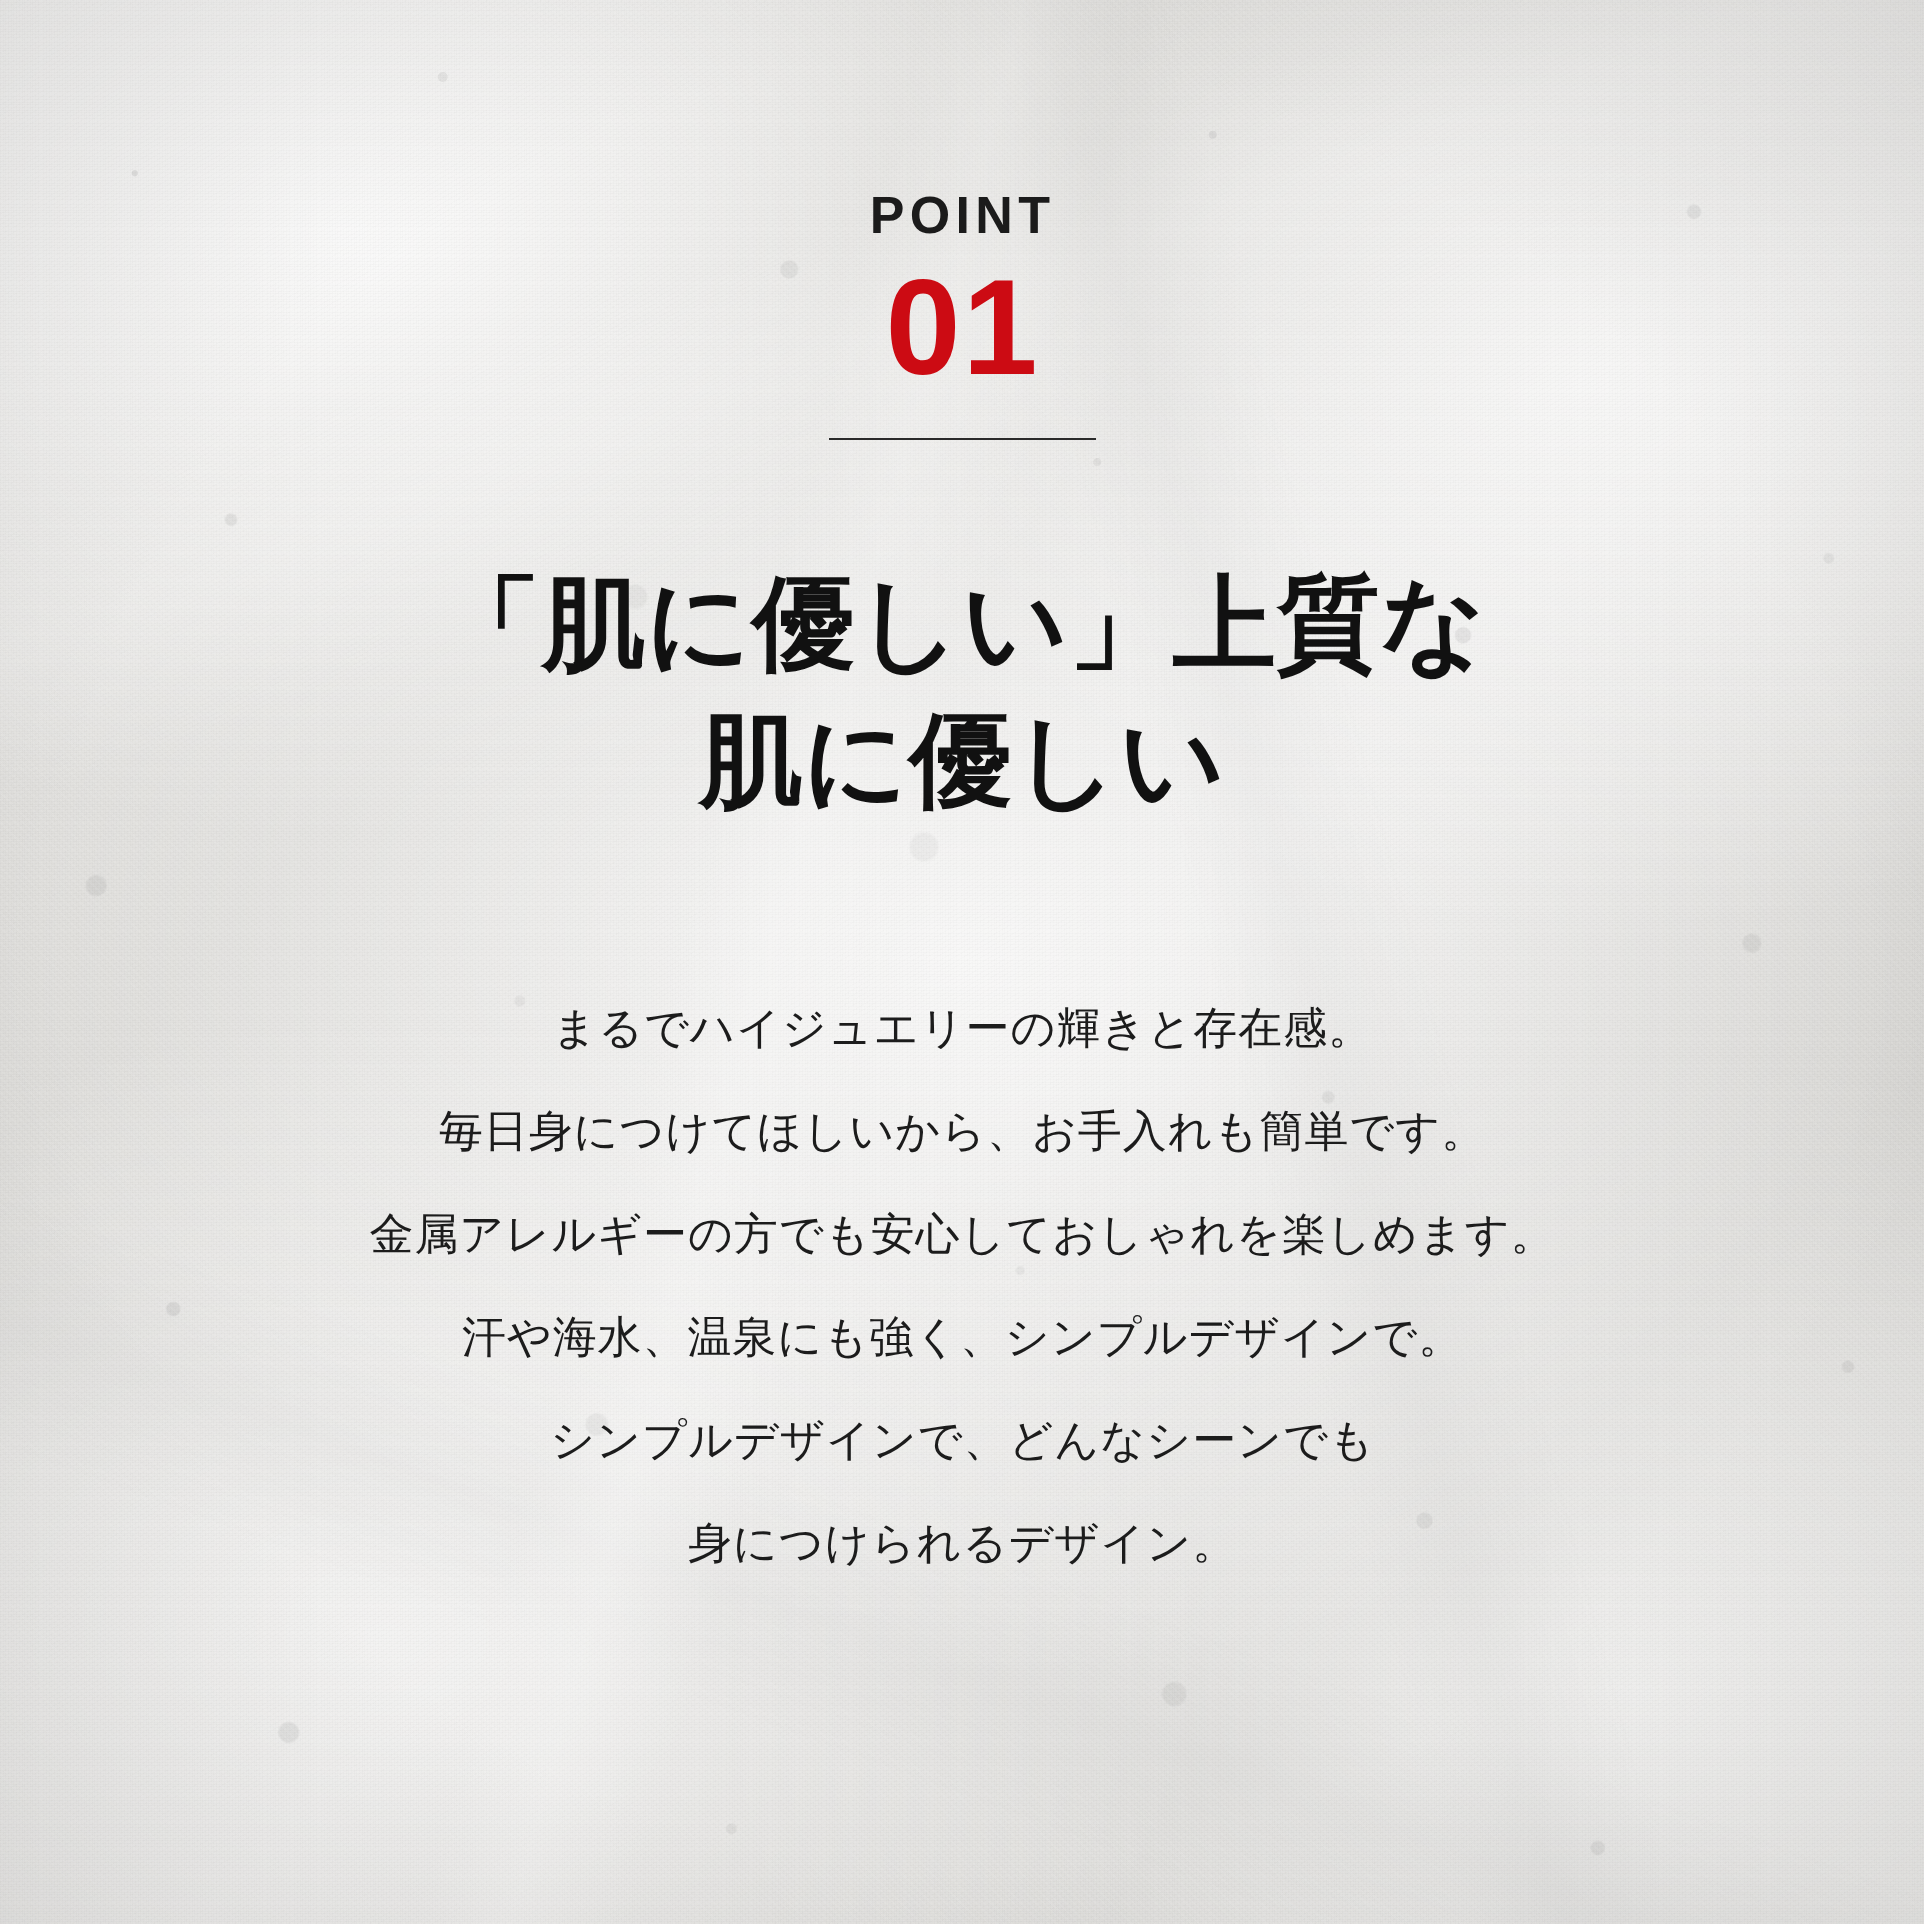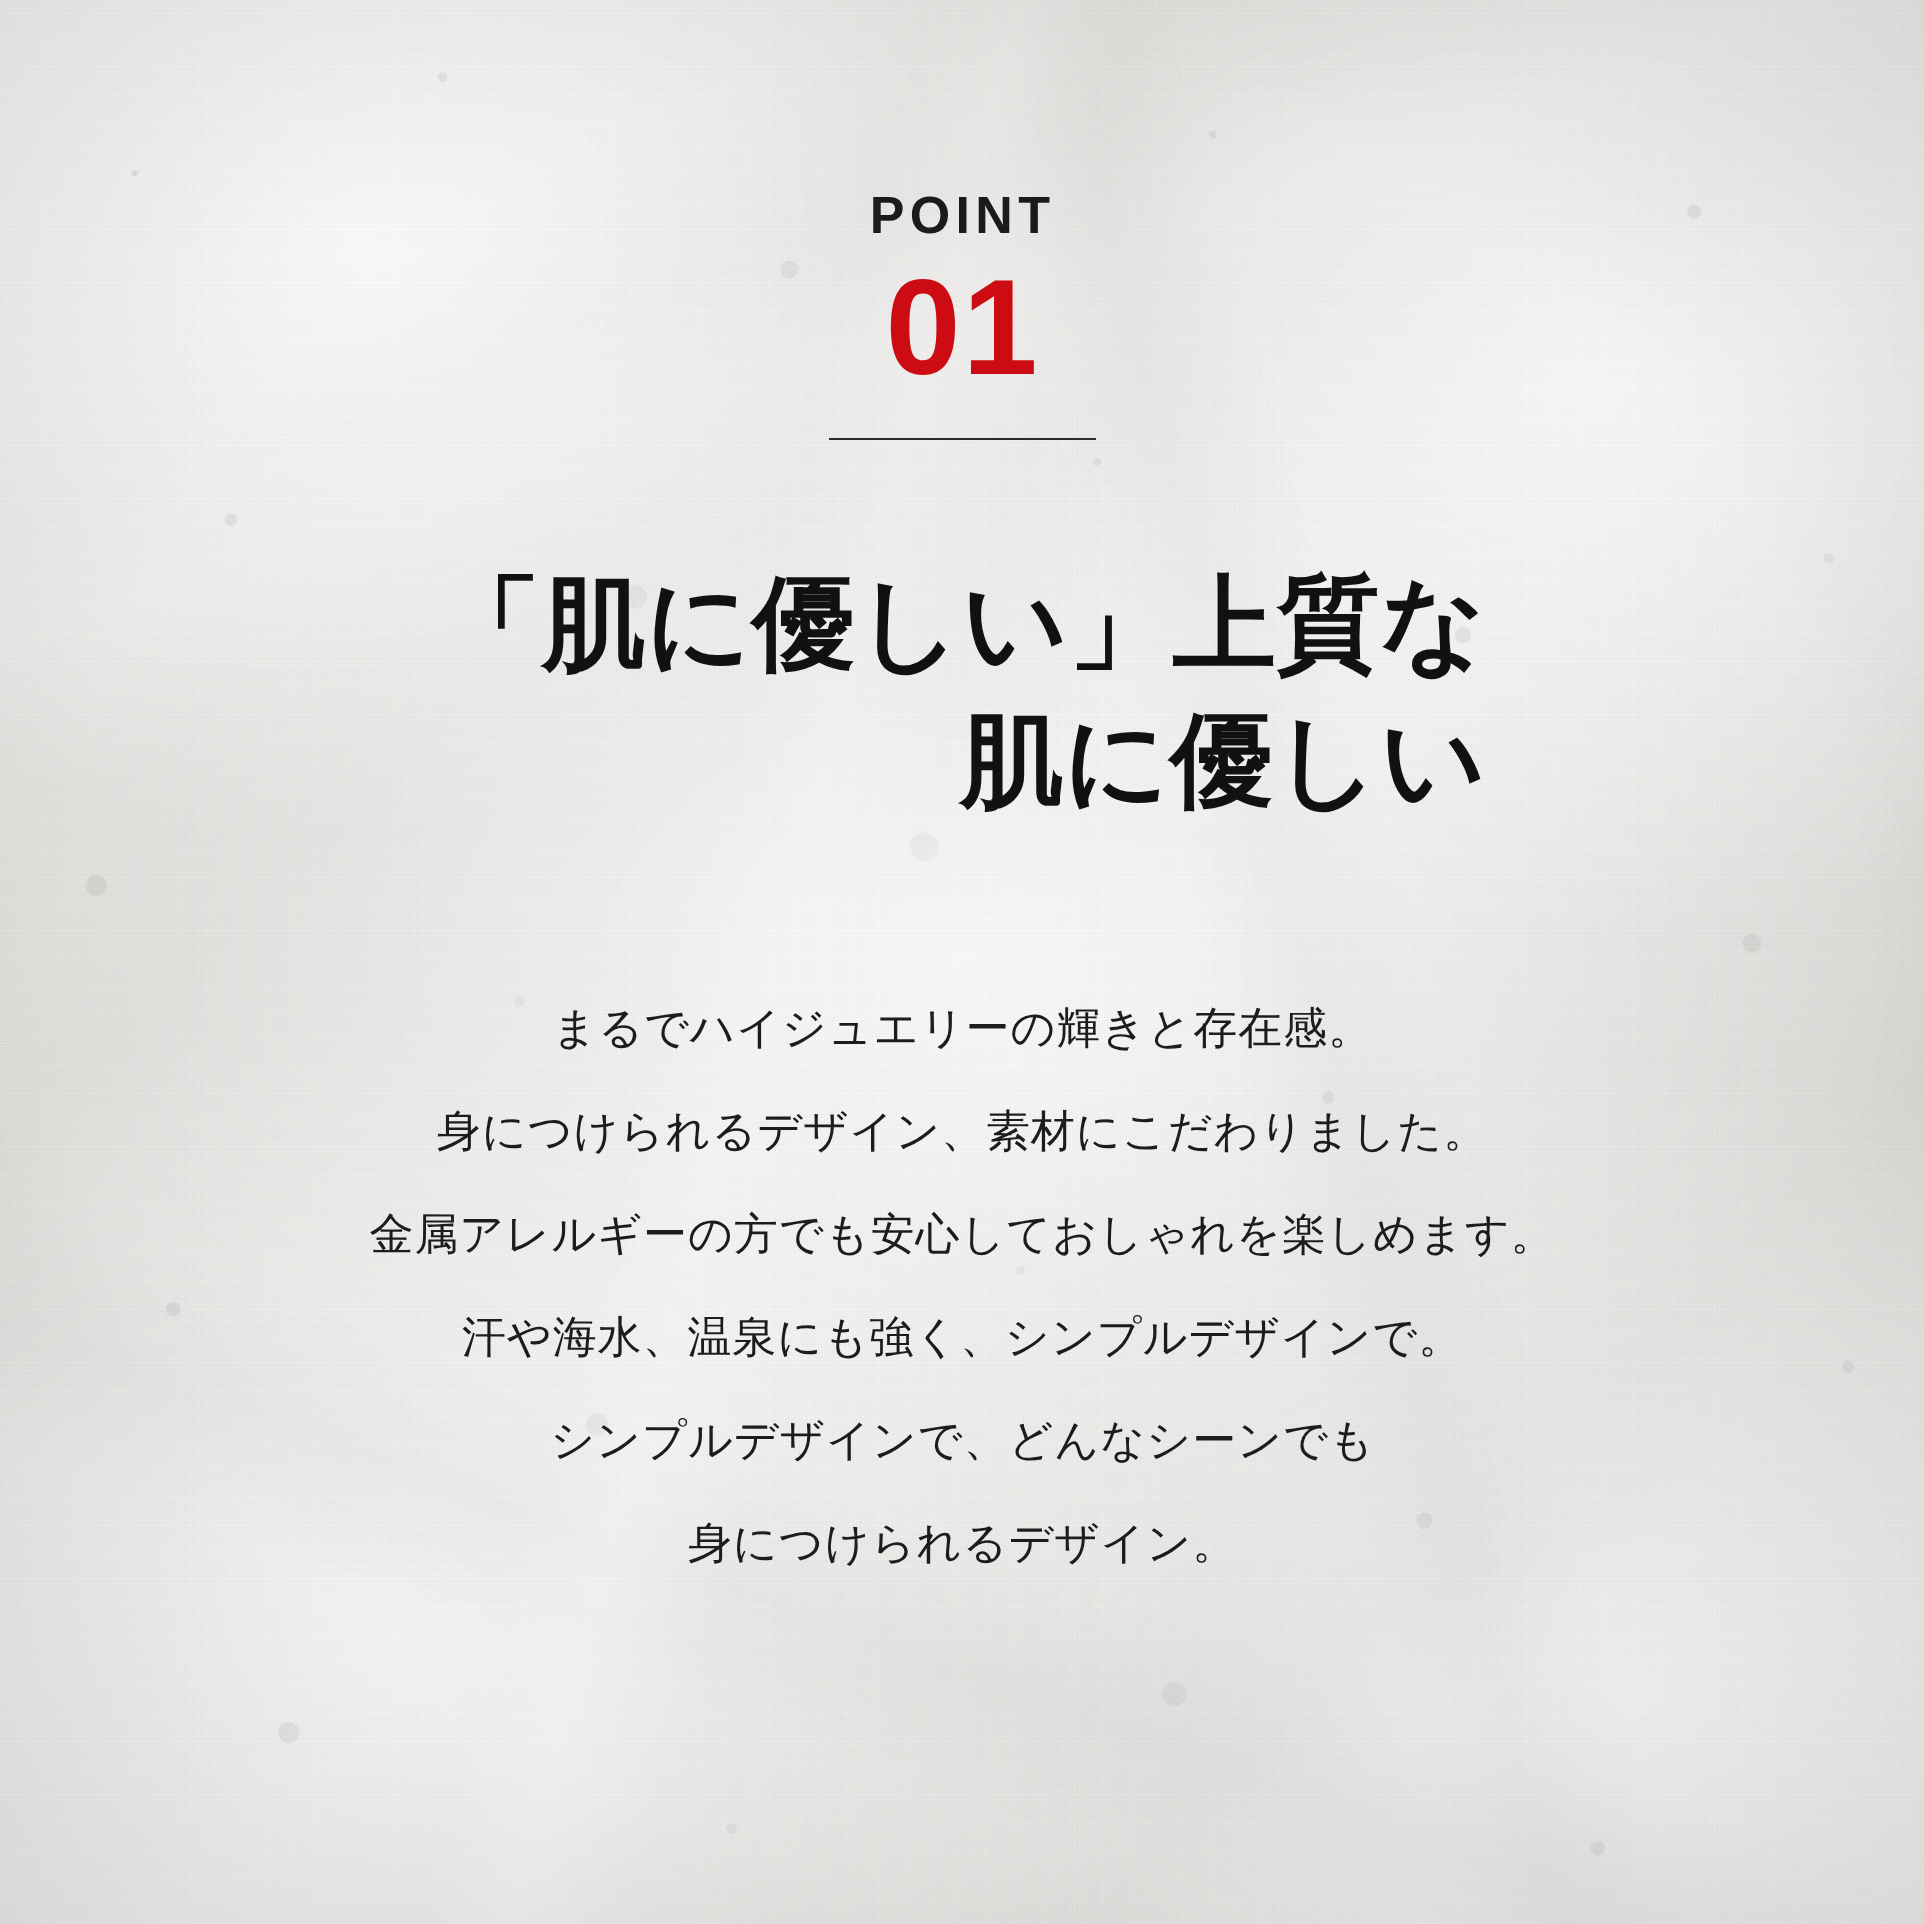--- a/index.html
+++ b/index.html
@@ -130,21 +130,20 @@
     font-family: "Liberation Sans", "DejaVu Sans", sans-serif;
     font-weight: bold;
     font-size: 103px;
     line-height: 1.33;
     letter-spacing: 0.9px;
     color: #111111;
   }
   .headline .line {
     display: block;
     white-space: nowrap;
-    text-align: right;
   }
 
   .body-copy {
     margin-top: 107px;
     font-family: "DejaVu Sans", "Liberation Sans", sans-serif;
     font-size: 44px;
     line-height: 1;
     color: #1c1c1c;
     letter-spacing: 0.9px;
   }
@@ -176,21 +175,21 @@
 
     <div class="divider"></div>
 
     <h1 class="headline">
       <span class="line">「肌に優しい」上質な</span>
       <span class="line">肌に優しい</span>
     </h1>
 
     <div class="body-copy">
       <span class="line">まるでハイジュエリーの輝きと存在感。</span>
-      <span class="line">身につけられるデザイン、素材にこだわりました。</span>
+      <span class="line">毎日身につけてほしいから、お手入れも簡単です。</span>
       <span class="line">金属アレルギーの方でも安心しておしゃれを楽しめます。</span>
       <span class="line">汗や海水、温泉にも強く、シンプルデザインで。</span>
       <span class="line">シンプルデザインで、どんなシーンでも</span>
       <span class="line">身につけられるデザイン。</span>
     </div>
 
   </div>
 </div>
 
 

